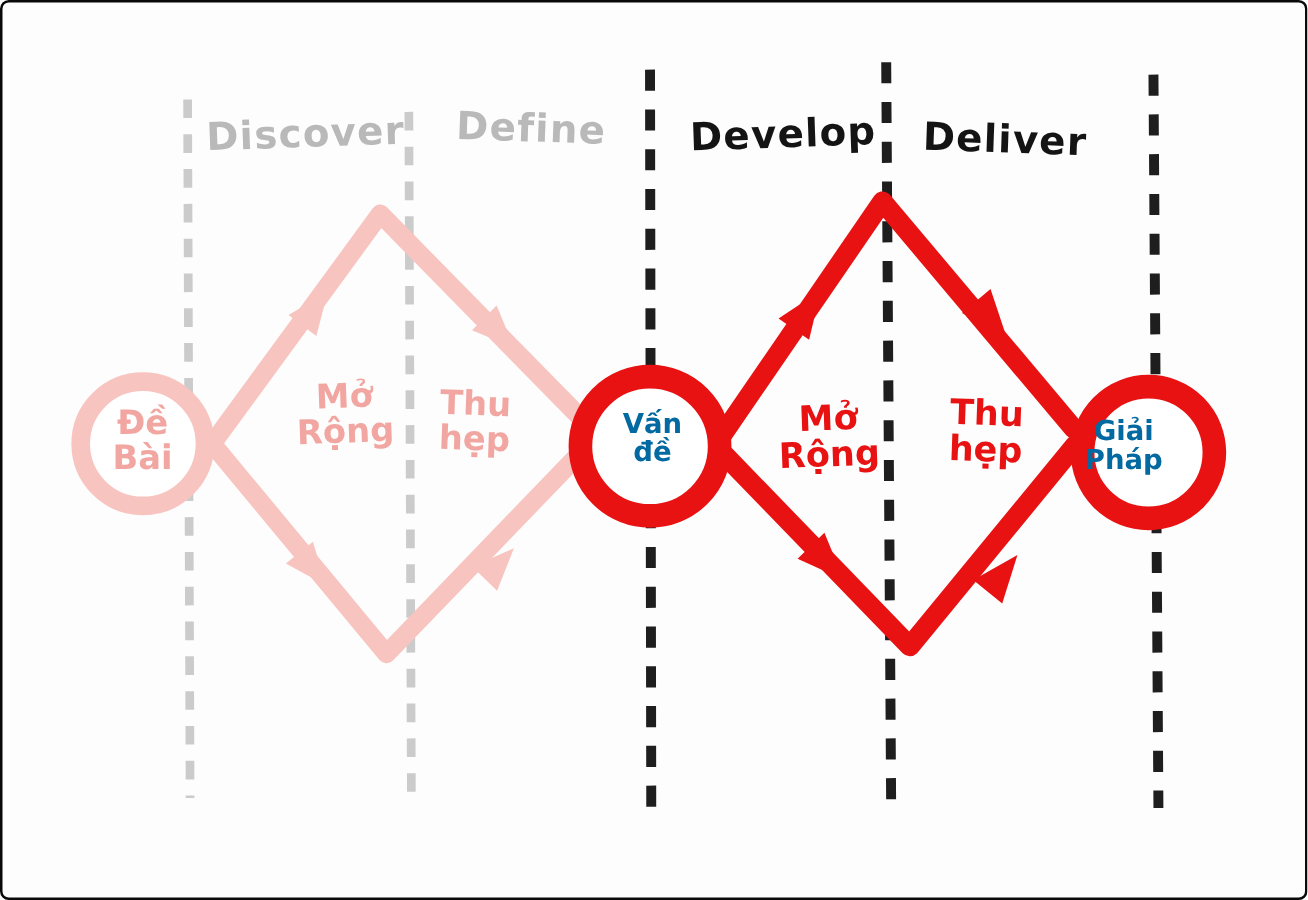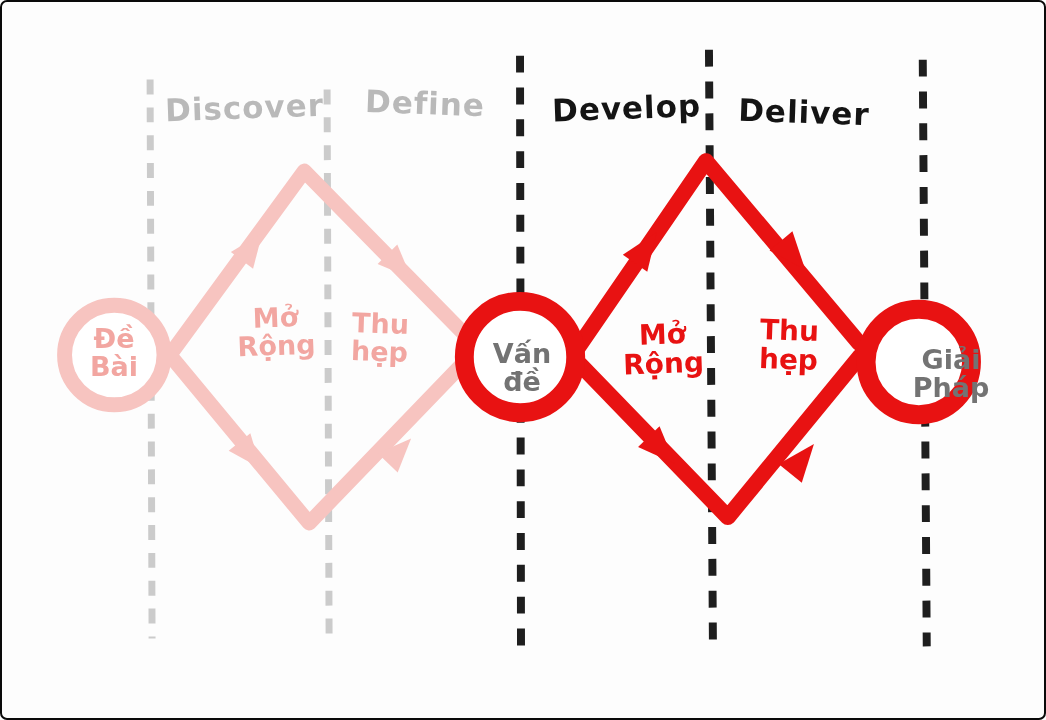--- a/index.html
+++ b/index.html
@@ -40,21 +40,21 @@
     text-align: center;
     line-height: 1.05;
     pointer-events: none;
   }
   .phase  { font-size: 31px; letter-spacing: 1px; }
   .phase.faded  { color: #b9b9b9; }
   .phase.active { color: #141414; }
 
   .pink-text { color: #f2a6a1; font-size: 27px; }
   .red-text  { color: #e81212; font-size: 28px; }
-  .node-text { color: #737373; font-size: 27px; margin-top: 12px; }
+  .node-text { color: #0369a1; font-size: 22px; }
 
   .rot-l1 { transform: rotate(-2deg); }
   .rot-r1 { transform: rotate(2deg); }
 </style>
 </head>
 <body>
 
 <div class="canvas">
 
   <svg class="art" viewBox="0 0 1046 720">
@@ -95,16 +95,16 @@
 Rộng</div>
   <div class="label pink-text rot-r1" style="left:336px; top:308px; width:84px;">Thu
 hẹp</div>
 
   <div class="label node-text" style="left:478px; top:326px; width:84px;">Vấn
 đề</div>
   <div class="label red-text rot-l1" style="left:618px; top:318px; width:86px;">Mở
 Rộng</div>
   <div class="label red-text rot-r1" style="left:744px; top:314px; width:86px;">Thu
 hẹp</div>
-  <div class="label node-text" style="left:904px; top:332px; width:90px;">Giải
+  <div class="label node-text" style="left:852px; top:332px; width:90px;">Giải
 Pháp</div>
 
 </div>
 
 </body></html>

